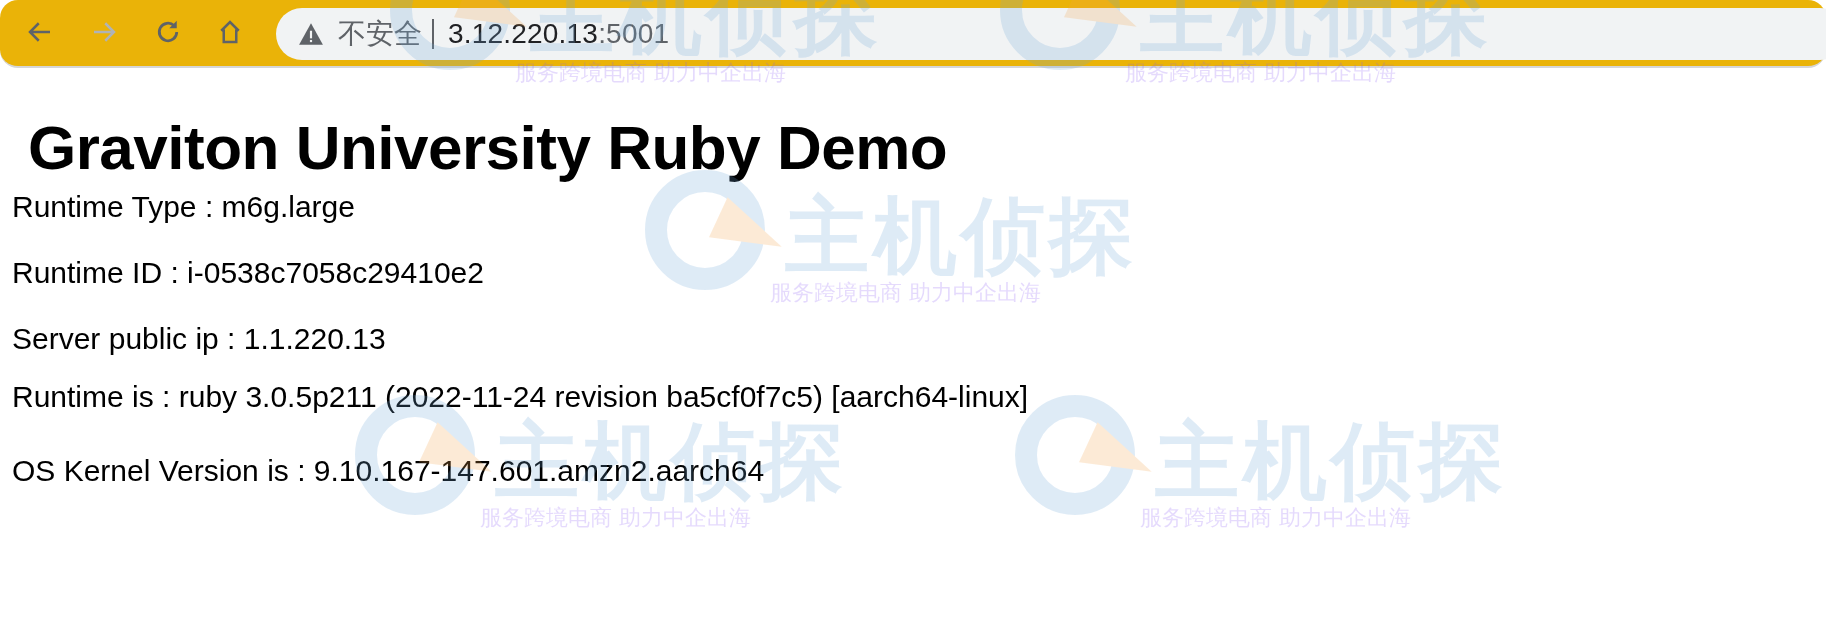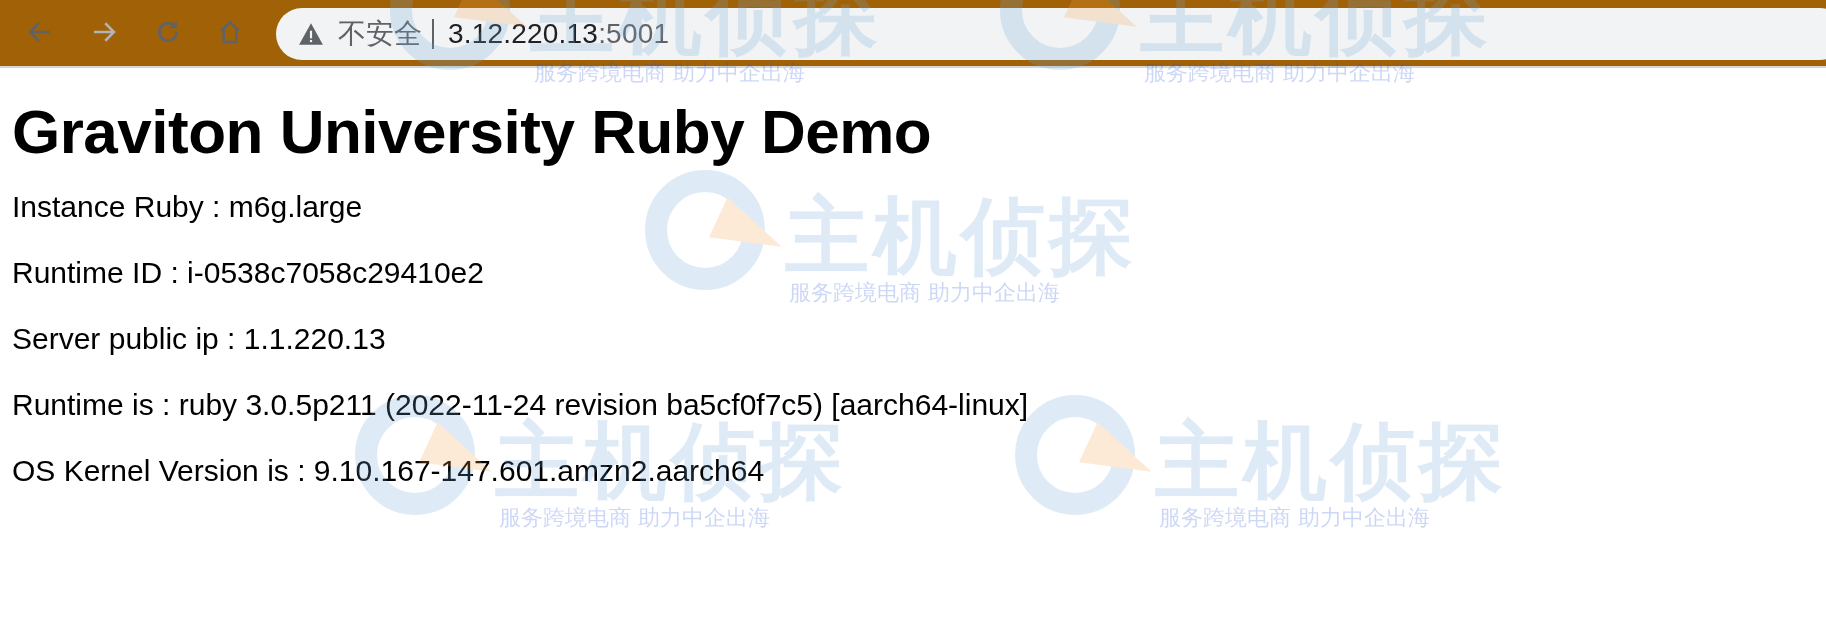--- a/index.html
+++ b/index.html
@@ -1,44 +1,44 @@
 <!DOCTYPE html>
 <html><head>
 <meta charset="utf-8">
 <style>
   html, body { margin: 0; padding: 0; background: #ffffff; }
   body { width: 1826px; height: 634px; position: relative; overflow: hidden;
          font-family: "Liberation Sans", "DejaVu Sans", sans-serif; color: #000; }
-  .toolbar { position: absolute; left: 0; top: 0; width: 1826px; height: 68px; background: #a16207;
-             border-bottom: 2px solid #d6d6d6; box-sizing: border-box; }
+  .toolbar { position: absolute; left: 0; top: 0; width: 1826px; height: 68px; background: #eab308;
+             border-bottom: 2px solid #d6d6d6; box-sizing: border-box; border-radius: 18px; }
   .nav-btn { position: absolute; top: 12px; width: 44px; height: 40px; display: flex; align-items: center;
              justify-content: center; cursor: pointer; }
   .nav-btn svg { width: 30px; height: 30px; }
   .omnibox { position: absolute; left: 276px; top: 8px; right: -20px; height: 52px; background: #f1f3f4;
              border-radius: 26px; display: flex; align-items: center; }
   .warn { margin-left: 22px; width: 26px; height: 26px; display: flex; align-items: center; justify-content: center; }
   .sec-label { margin-left: 14px; font-size: 28px; color: #5f6368; font-family: "DejaVu Sans", sans-serif; }
   .sep { width: 2px; height: 30px; background: #5f6368; margin: 0 14px 0 10px; }
   .url { font-size: 28px; color: #202124; letter-spacing: 0.2px; }
   .url .port { color: #5f6368; }
 
   .content { position: absolute; left: 12px; top: 68px; right: 0; }
-  h1 { margin: 0; position: absolute; top: 28px; left: 0; font-size: 62px; font-weight: bold;
+  h1 { margin: 16px; position: absolute; top: 28px; left: 0; font-size: 62px; font-weight: bold;
        letter-spacing: -0.5px; white-space: nowrap; }
   .line { position: absolute; left: 0; font-size: 30px; white-space: nowrap; }
 
   .wm { position: absolute; pointer-events: none; opacity: 0.22; }
   .wm .logo-circle { position: absolute; left: 0; top: 0; width: 120px; height: 120px; border-radius: 50%;
                      border: 22px solid #6fa7d8; box-sizing: border-box; }
   .wm .arrow { position: absolute; left: 70px; top: 40px; width: 0; height: 0;
                border-left: 70px solid #f3a34a; border-top: 22px solid transparent; border-bottom: 22px solid transparent;
                transform: rotate(25deg); }
   .wm .big { position: absolute; left: 140px; top: 10px; font-size: 84px; color: #6fa7d8; font-weight: bold;
              font-family: "DejaVu Sans", sans-serif; white-space: nowrap; letter-spacing: 4px; }
-  .wm .small { position: absolute; left: 144px; top: 108px; font-size: 22px; color: #1d4ed8; white-space: nowrap;
+  .wm .small { position: absolute; left: 125px; top: 108px; font-size: 22px; color: #8b5cf6; white-space: nowrap;
                font-family: "DejaVu Sans", sans-serif; }
 </style>
 </head>
 <body>
 
 <div class="toolbar">
   <div class="nav-btn" style="left:18px">
     <svg viewBox="0 0 24 24">
         <path d="M20 12H5M11 5l-7 7 7 7" fill="none" stroke="#5f6368" stroke-width="2"></path>
       </svg>
@@ -69,24 +69,24 @@
         </svg>
     </span>
     <span class="sec-label">不安全</span>
     <span class="sep"></span>
     <span class="url"><span>3.12.220.13</span><span class="port">:5001</span></span>
   </div>
 </div>
 
 <div class="content">
   <h1>Graviton University Ruby Demo</h1>
-  <div class="line" style="top:122px">Instance Ruby : m6g.large</div>
+  <div class="line" style="top:122px">Runtime Type : m6g.large</div>
   <div class="line" style="top:188px">Runtime ID : i-0538c7058c29410e2</div>
   <div class="line" style="top:254px">Server public ip : 1.1.220.13</div>
-  <div class="line" style="top:320px">Runtime is : ruby 3.0.5p211 (2022-11-24 revision ba5cf0f7c5) [aarch64-linux]</div>
+  <div class="line" style="top:312px">Runtime is : ruby 3.0.5p211 (2022-11-24 revision ba5cf0f7c5) [aarch64-linux]</div>
   <div class="line" style="top:386px">OS Kernel Version is : 9.10.167-147.601.amzn2.aarch64</div>
 </div>
 
 <div class="wm" style="left:390px;top:-50px;width:460px;height:140px">
   <div class="logo-circle"></div>
     <div class="arrow"></div>
   <div class="big">主机侦探</div>
   <div class="small">服务跨境电商 助力中企出海</div>
 </div>
 <div class="wm" style="left:1000px;top:-50px;width:460px;height:140px">

